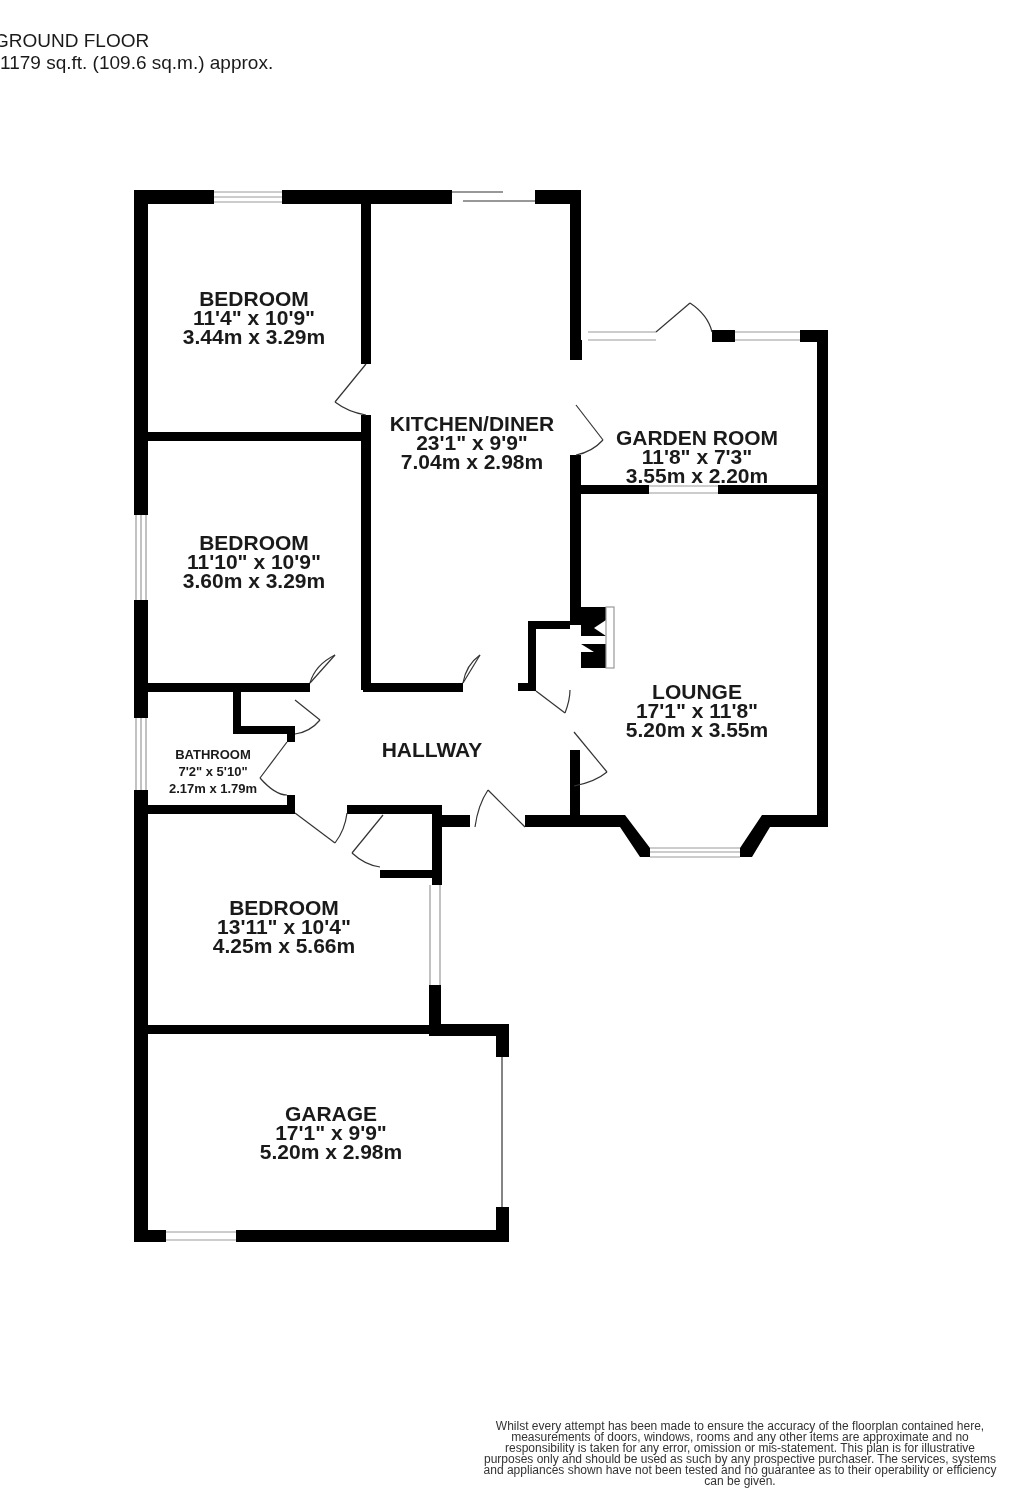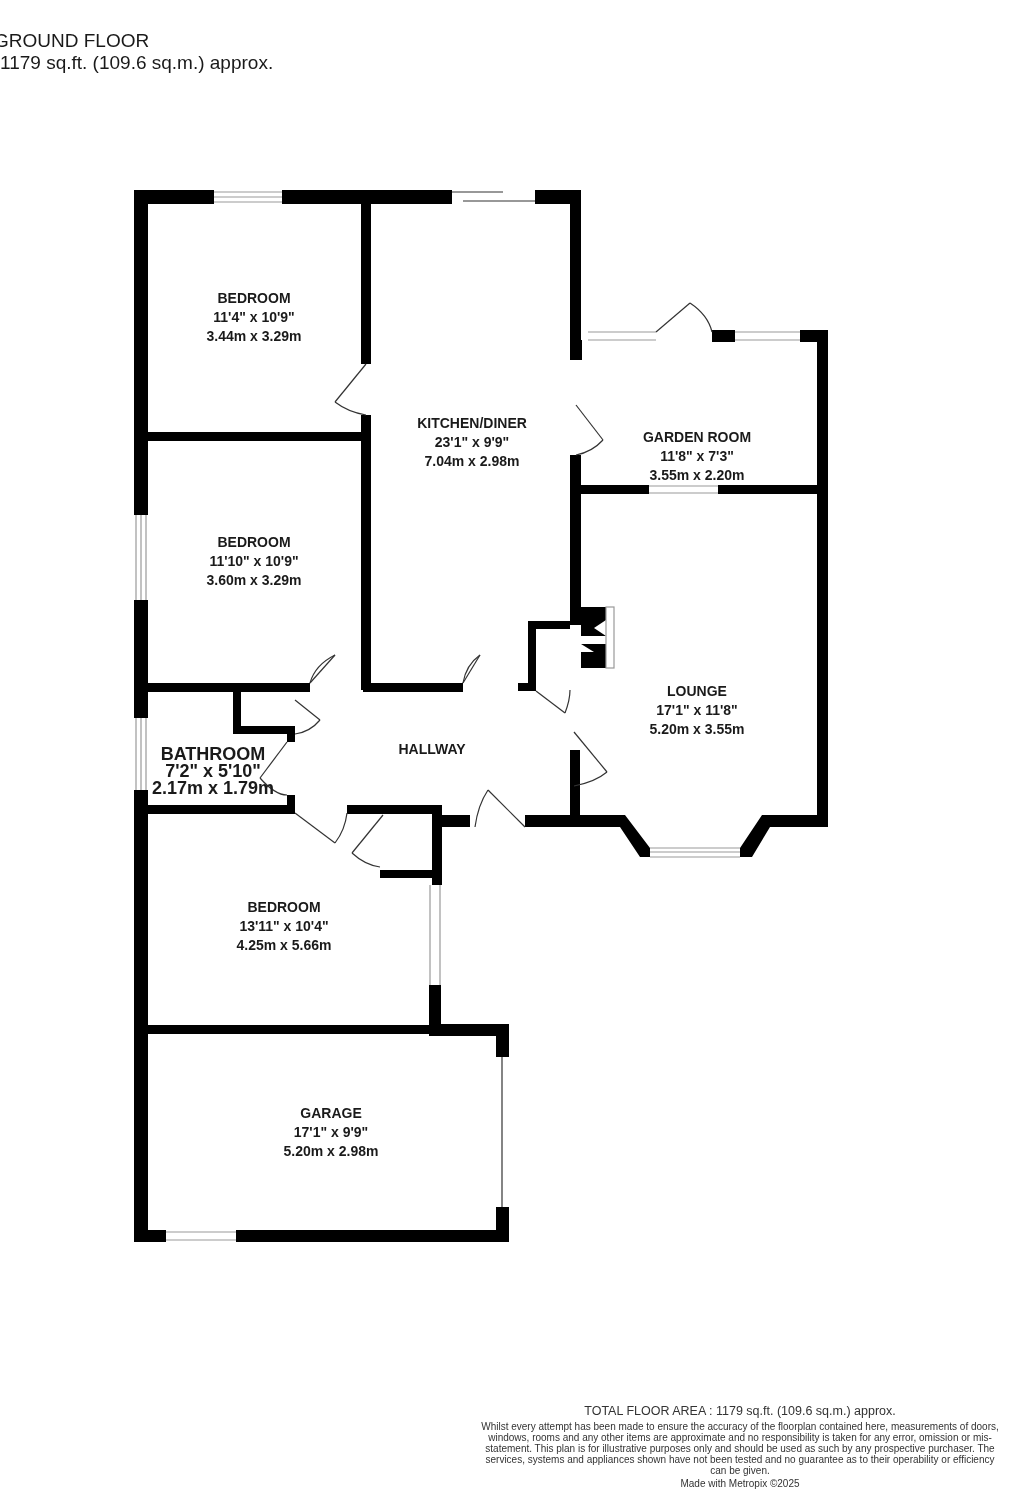--- a/index.html
+++ b/index.html
@@ -1,25 +1,25 @@
 <!DOCTYPE html>
 <html><head>
 <meta charset="utf-8">
 <style>
   html, body { margin:0; padding:0; background:#ffffff; }
   body { width:1024px; height:1492px; position:relative; overflow:hidden; font-family:"Liberation Sans", sans-serif; color:#1a1a1a; }
   .header { position:absolute; left:0; top:30px; width:920px; text-align:left; font-size:19px; line-height:22px; }
   .header .t1 { display:block; margin-left:-6px; }
   svg.plan { position:absolute; left:0; top:0; }
-  .room-label { position:absolute; text-align:center; font-weight:bold; font-size:14px; line-height:19px; color:#1a1a1a; white-space:nowrap; transform:translateX(-50%); }
+  .room-label { position:absolute; text-align:center; font-weight:bold; font-size:21px; line-height:19px; color:#1a1a1a; white-space:nowrap; transform:translateX(-50%); }
   .room-label span { display:block; }
-  .room-label.small { font-size:18px; line-height:17px; }
+  .room-label.small { font-size:13px; line-height:17px; }
   .footer { position:absolute; left:480px; top:1403px; width:520px; text-align:center; color:#333; }
   .footer .total { font-size:12.5px; line-height:16px; }
-  .footer .disclaimer { font-size:10px; line-height:11px; margin-top:2px; }
+  .footer .disclaimer { font-size:12px; line-height:11px; margin-top:18px; }
 </style>
 </head>
 <body>
 
 <div class="header">
   <span class="t1">GROUND FLOOR</span>
   <span>1179 sq.ft. (109.6 sq.m.) approx.</span>
 </div>
 
 <svg class="plan" width="1024" height="1492" viewBox="0 0 1024 1492">
@@ -208,16 +208,15 @@
   <span>13'11"  x 10'4"</span>
   <span>4.25m  x 5.66m</span>
 </div>
 <div class="room-label" style="left:331px; top:1104px;">
   <span>GARAGE</span>
   <span>17'1"  x 9'9"</span>
   <span>5.20m  x 2.98m</span>
 </div>
 
 <div class="footer">
-  <div class="total">TOTAL FLOOR AREA : 1179 sq.ft. (109.6 sq.m.) approx.</div>
   <div class="disclaimer">Whilst every attempt has been made to ensure the accuracy of the floorplan contained here, measurements of doors, windows, rooms and any other items are approximate and no responsibility is taken for any error, omission or mis-statement. This plan is for illustrative purposes only and should be used as such by any prospective purchaser. The services, systems and appliances shown have not been tested and no guarantee as to their operability or efficiency can be given.</div>
   <div class="disclaimer">Made with Metropix ©2025</div>
 </div>
 
 </body></html>

